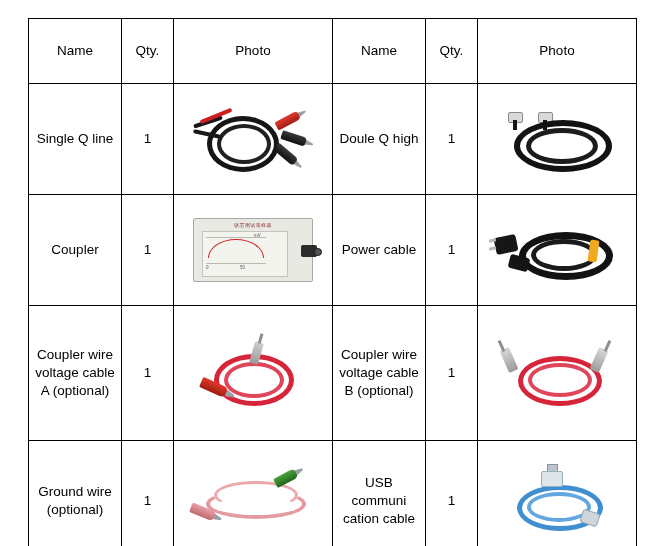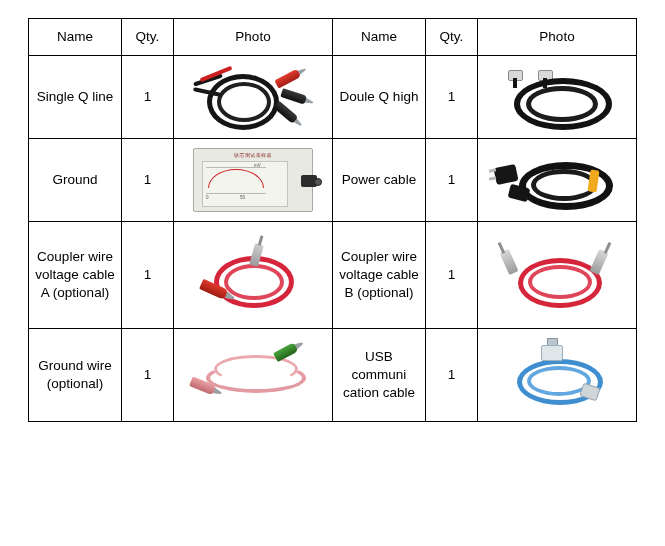--- a/index.html
+++ b/index.html
@@ -25,21 +25,21 @@
     border-collapse: collapse;
     width: 609px;
     table-layout: fixed;
   }
   table.parts td, table.parts th {
     border: 1px solid #000000;
     vertical-align: middle;
     text-align: center;
     font-size: 13.5px;
     font-weight: normal;
-    padding: 4px 3px;
+    padding: 18px 3px;
     line-height: 1.35;
   }
   col.c-name { width: 93px; }
   col.c-qty  { width: 52px; }
   col.c-photo{ width: 159px; }
 
   thead td { height: 28px; }
 
   .r-main td   { height: 96px; }
   .r-q td      { height: 74px; margin-top: 48px; }
@@ -518,21 +518,21 @@
               <div class="stem1"></div>
               <div class="stem2"></div>
               <div class="coil loopa"></div>
               <div class="coil loopb"></div>
             </div>
           </div>
         </td>
       </tr>
 
       <tr class="r-sampler">
-        <td>Ground</td>
+        <td>Coupler</td>
         <td>1</td>
         <td>
           <div class="photo-wrap">
             <div class="sampler">
               <div class="title">铁芯测试采样器</div>
               <div class="face"></div>
               <div class="gridline g1"></div>
               <div class="gridline g2"></div>
               <div class="curve"></div>
               <div class="lbl l1">0</div>

